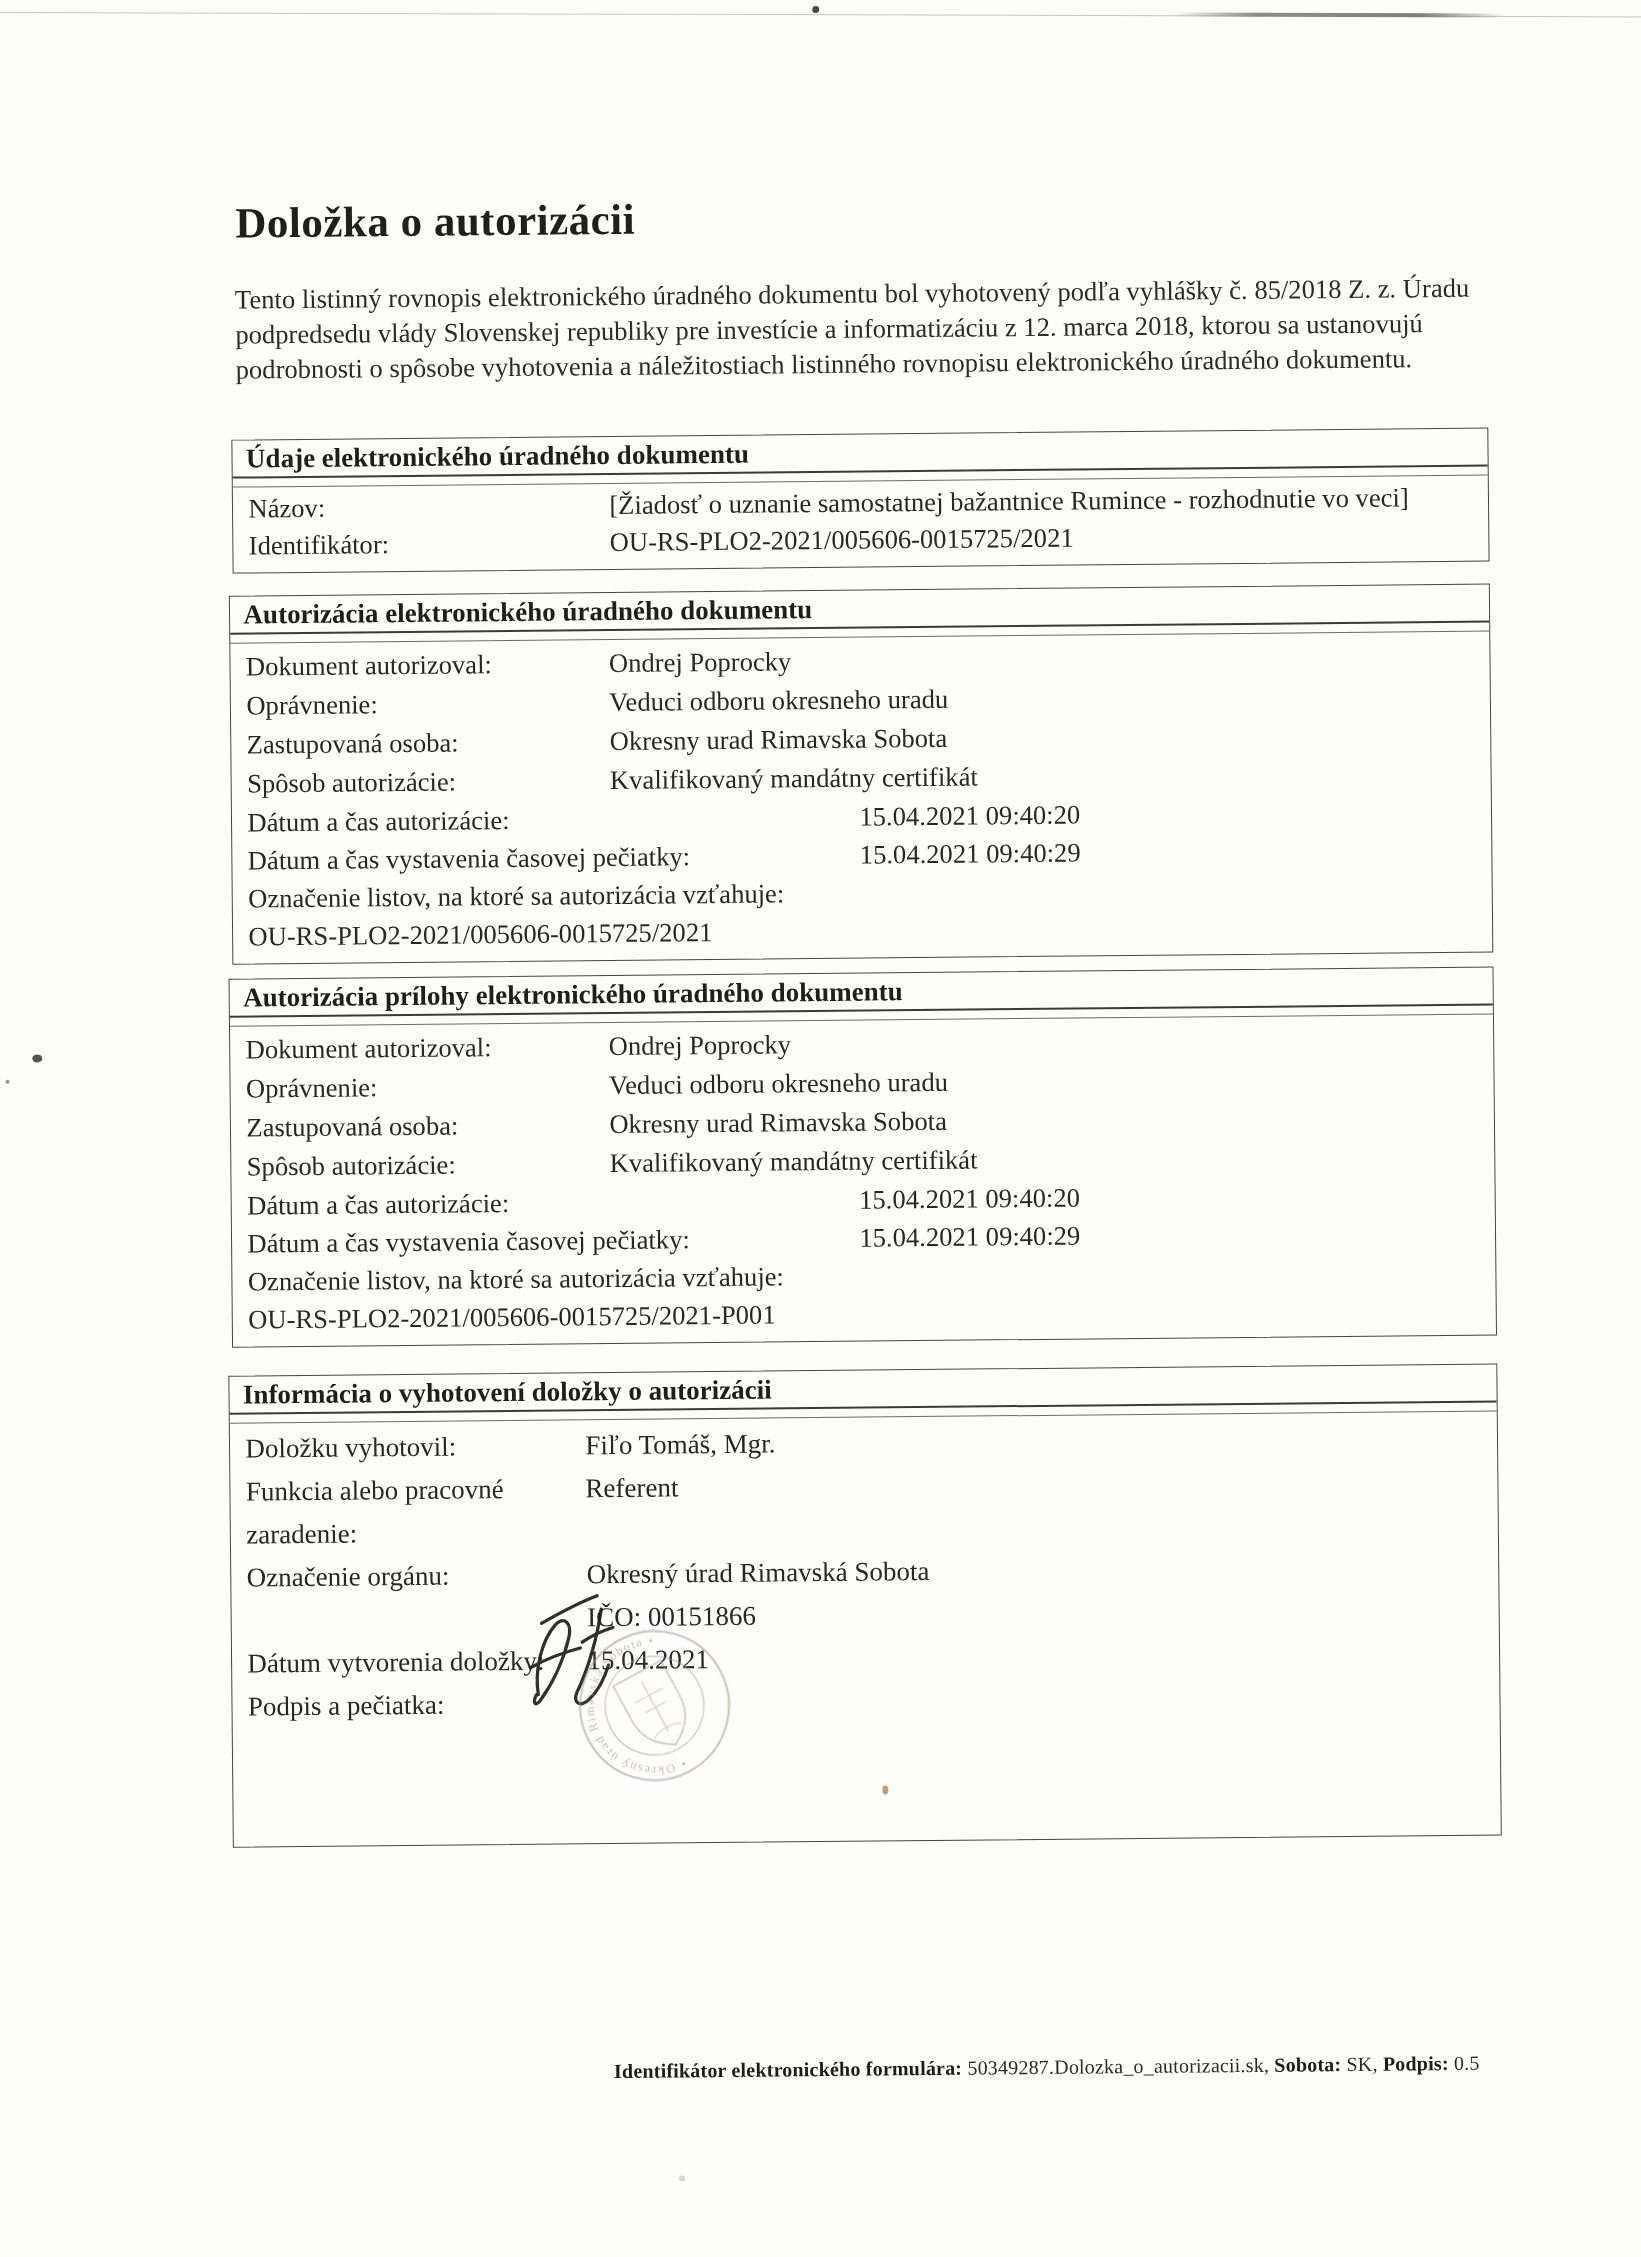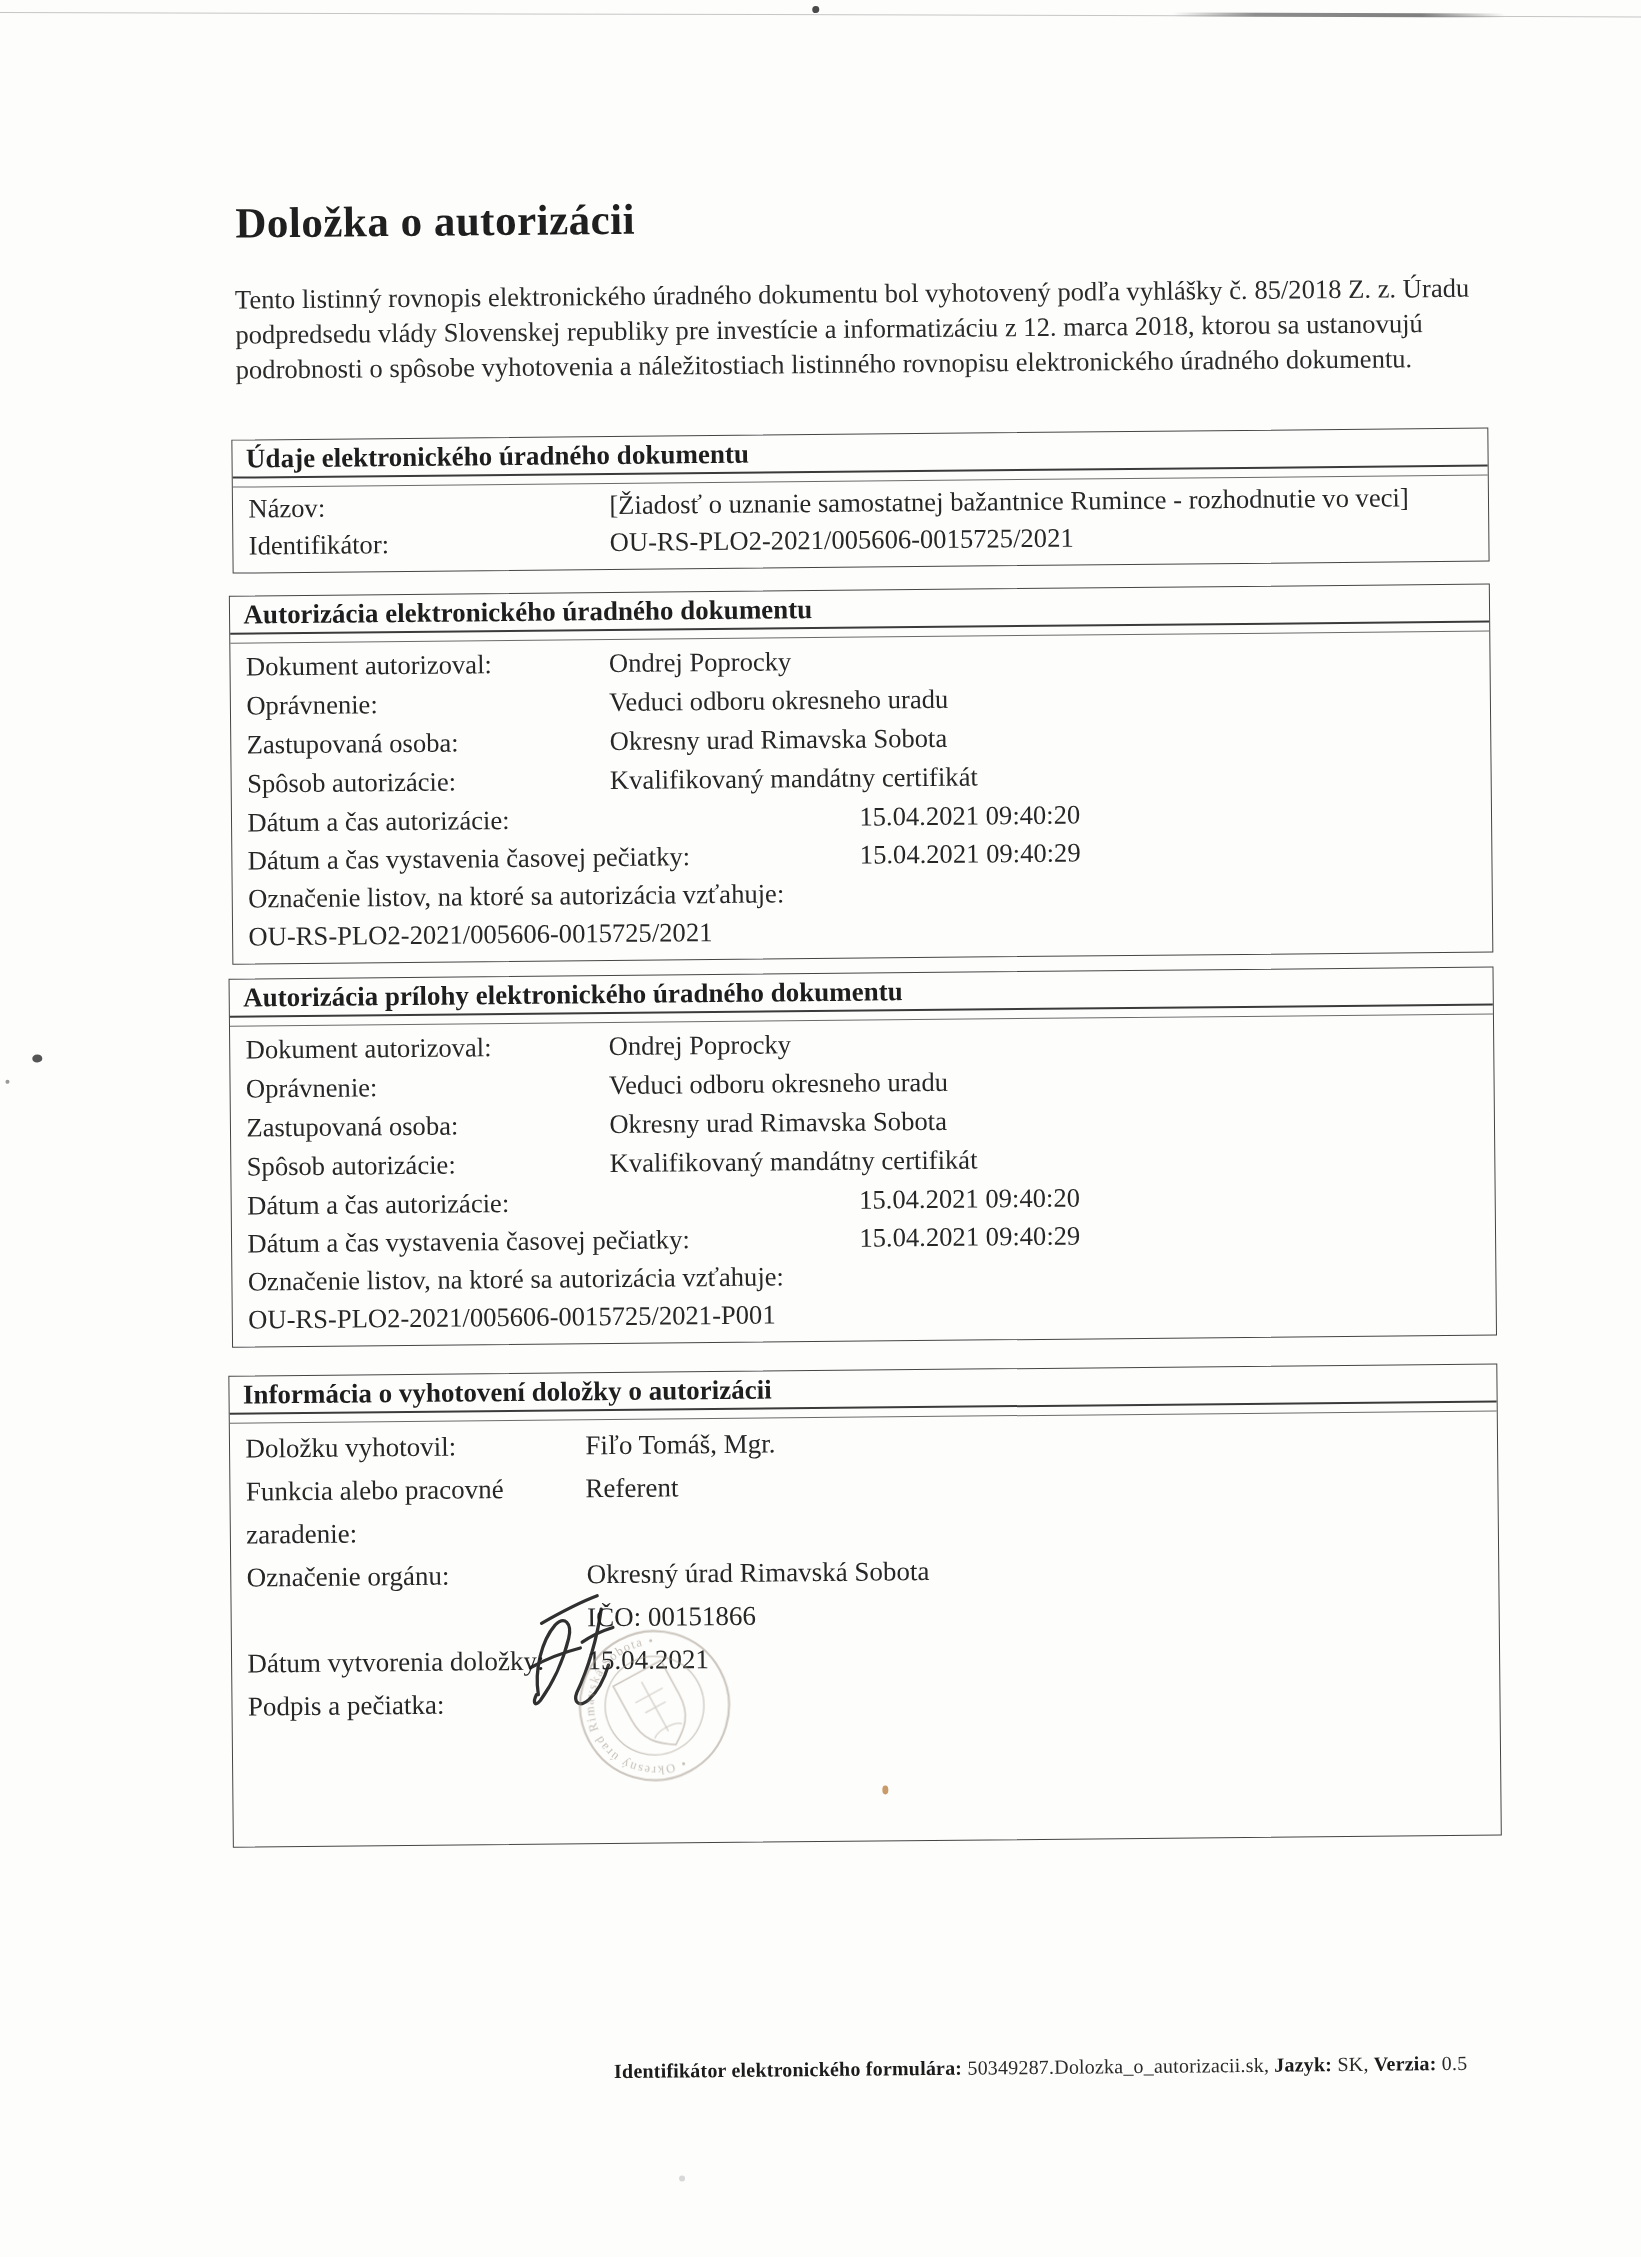--- a/index.html
+++ b/index.html
@@ -224,17 +224,17 @@
       <text font-size="13" letter-spacing="1.5" fill="#968c7e" stroke="none" font-family="Liberation Serif, DejaVu Serif, serif">
         <textPath href="#ringPath">• Okresný úrad Rimavská Sobota •</textPath>
       </text>
       <path d="M 120 82 L 92 82 L 92 122 C 92 146 104 156 120 166 C 136 156 148 146 148 122 L 148 82 Z" stroke-width="1.6"></path>
       <path d="M 120 92 L 120 150 M 104 108 L 136 108 M 108 122 L 132 122" stroke-width="1.4" opacity="0.8"></path>
       <path d="M 104 150 C 110 144 130 144 136 150" stroke-width="1.2" opacity="0.8"></path>
     </g>
   </svg>
 
   <div id="footer-line" class="abs">
-    <b>Identifikátor elektronického formulára:</b><span> 50349287.Dolozka_o_autorizacii.sk, </span><b>Jazyk:</b><span> SK, </span><b>Verzia:</b><span> 0.5</span>
+    <b>Identifikátor elektronického formulára:</b><span> 50349287.Dolozka_o_autorizacii.sk, </span><b>Sobota:</b><span> SK, </span><b>Podpis:</b><span> 0.5</span>
   </div>
 
 </div>
 
 
 </body></html>

